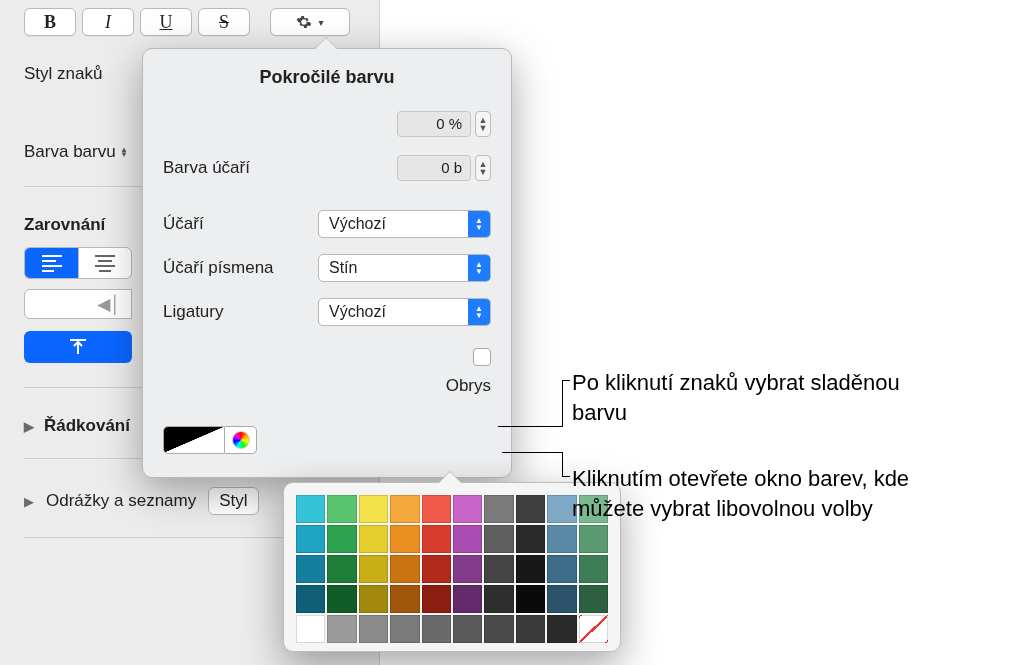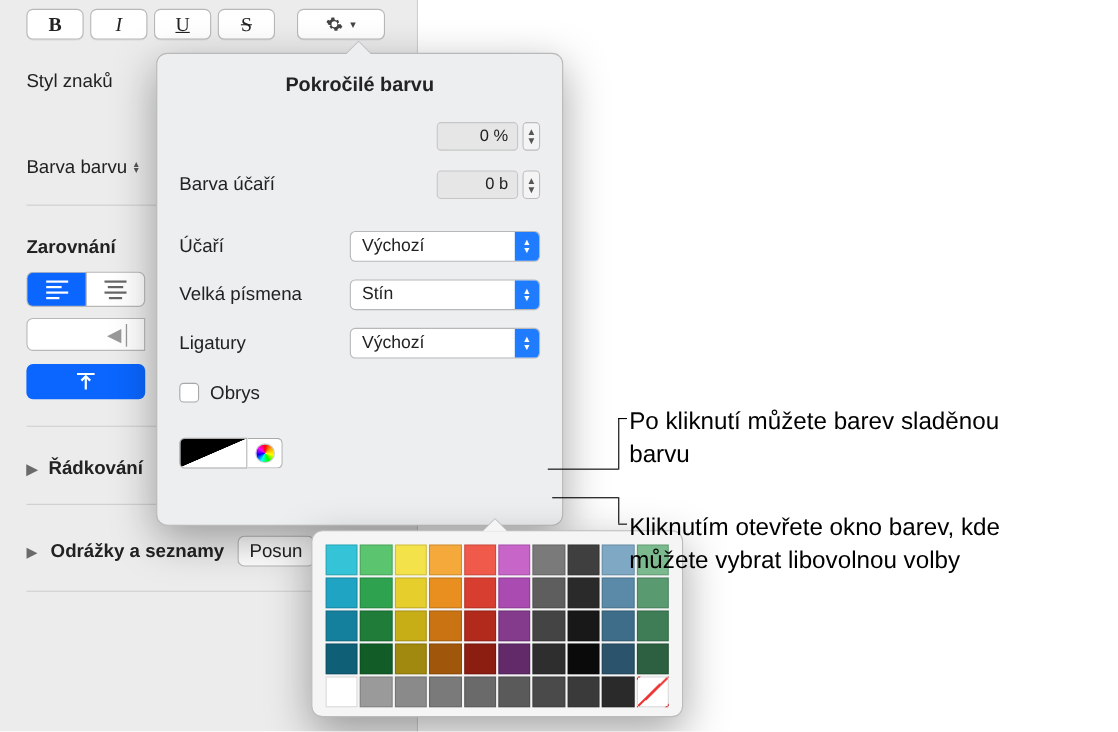--- a/index.html
+++ b/index.html
@@ -88,21 +88,21 @@
   }
   .top-arrow{ color:#fff; }
 
   .disclosure-row{
     display:flex; align-items:center; gap:10px;
     margin-top:28px; font-weight:600;
   }
   .tri{ font-size:13px; color:#6a6a6a; }
 
   .bullets-row{ display:flex; align-items:center; gap:12px; margin-top:28px;}
-  .bullets-row .label{ font-weight:700; }
+  .bullets-row .label{ font-weight:400; }
   .img-chip{
     height:28px; padding:0 10px; background:#fff;
     border:1px solid #b8b8b8; border-radius:6px;
     display:flex; align-items:center;
   }
 
   
   .popover{
     position:absolute;
     left:142px; top:48px;
@@ -148,21 +148,21 @@
   }
   .select .arrows{
     width:22px; height:100%;
     background:#1f7cff;
     border-radius:0 4px 4px 0;
     display:flex; flex-direction:column;
     align-items:center; justify-content:center;
     color:#fff; font-size:8px; line-height:7px;
   }
 
-  .check-row{ display:flex; align-items:flex-start; gap:10px; margin-top:6px; }
+  .check-row{ display:flex; align-items:flex-end; gap:10px; margin-top:6px;flex-direction:column; }
   .checkbox{
     width:18px;height:18px;border:1px solid #a8a8a8;border-radius:4px;background:#fff;
   }
 
   .bg-row{ display:flex; align-items:center; margin-top:30px; }
   .bg-row .lab{ flex:1; font-size:17px; }
   .color-well{
     width:62px; height:28px;
     border:1px solid #aaa; border-radius:5px 0 0 5px;
     background: linear-gradient(to bottom right, #000 0 49%, #fff 50% 100%);
@@ -309,21 +309,21 @@
     <span class="tri">▶</span>
     <span>Řádkování</span>
   </div>
 
   <div class="divider" style="margin-top:22px"></div>
 
   <div class="bullets-row">
     <span class="tri">▶</span>
     <span class="label">Odrážky a seznamy</span>
     <div class="img-chip">
-      <span>Posun</span>
+      <span>Styl</span>
     </div>
   </div>
 
   <div class="divider" style="margin-top:22px"></div>
 </div>
 
 <div class="popover">
   <div class="pop-title">Pokročilé barvu</div>
 
   <div class="pop-row">
@@ -352,21 +352,21 @@
     <div class="select">
       <span>Výchozí</span>
       <span class="arrows">
           <span>▲</span>
           <span>▼</span>
         </span>
     </div>
   </div>
 
   <div class="pop-row">
-    <div class="lab">Velká písmena</div>
+    <div class="lab">Účaří písmena</div>
     <div class="select">
       <span>Stín</span>
       <span class="arrows">
           <span>▲</span>
           <span>▼</span>
         </span>
     </div>
   </div>
 
   <div class="pop-row">
@@ -445,18 +445,18 @@
       <div class="sw" style="background: rgb(74, 74, 74);"></div>
       <div class="sw" style="background: rgb(58, 58, 58);"></div>
       <div class="sw" style="background: rgb(42, 42, 42);"></div>
       <div class="sw none"></div>
     </div>
 </div>
 
 <div class="leader l1a"></div>
 <div class="leader l1b"></div>
 <div class="leader l1c"></div>
-<div class="callout c1">Po kliknutí můžete barev sladěnou barvu</div>
+<div class="callout c1">Po kliknutí znaků vybrat sladěnou barvu</div>
 
 <div class="leader l2a"></div>
 <div class="leader l2b"></div>
 <div class="leader l2c"></div>
 <div class="callout c2">Kliknutím otevřete okno barev, kde můžete vybrat libovolnou volby</div>
 
 </body></html>

